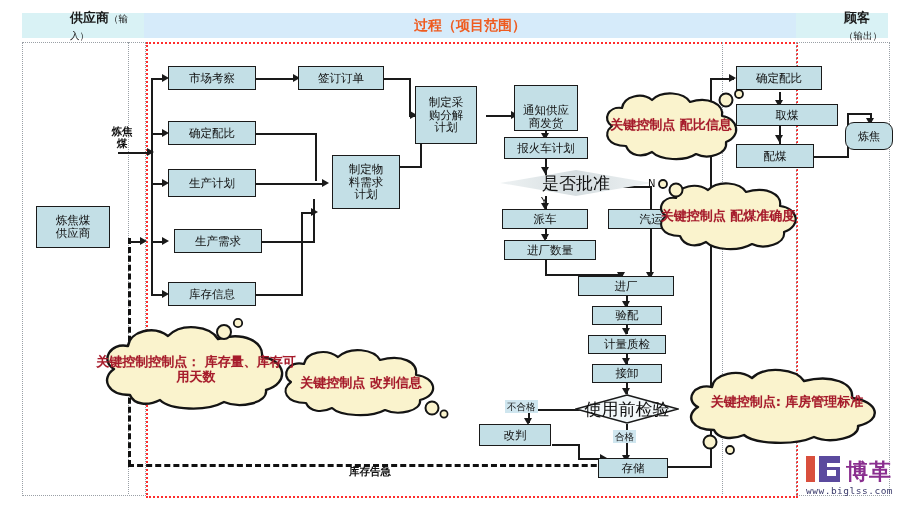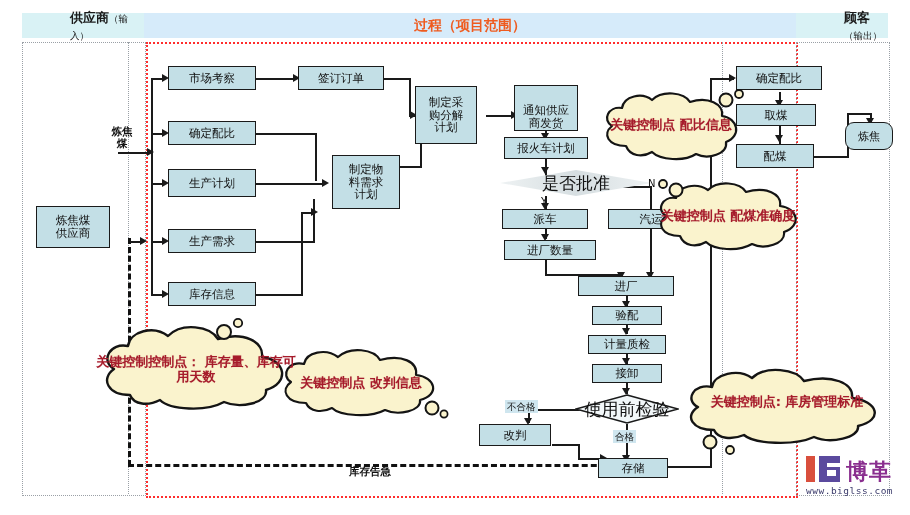--- a/index.html
+++ b/index.html
@@ -211,21 +211,21 @@
   <div class="box" style="left:298px;top:66px;width:86px;height:24px;">
       <span>签订订单</span>
     </div>
 
   <div class="box" style="left:168px;top:121px;width:88px;height:24px;">
       <span>确定配比</span>
     </div>
   <div class="box" style="left:168px;top:169px;width:88px;height:28px;">
       <span>生产计划</span>
     </div>
-  <div class="box" style="left:168px;top:229px;width:88px;height:24px;">
+  <div class="box" style="left:174px;top:229px;width:88px;height:24px;">
       <span>生产需求</span>
     </div>
   <div class="box" style="left:168px;top:282px;width:88px;height:24px;">
       <span>库存信息</span>
     </div>
 
   <div class="box" style="left:332px;top:155px;width:68px;height:54px;">
       <span style="white-space:pre-line">制定物
 料需求
 计划</span>
@@ -288,21 +288,21 @@
   <div class="box" style="left:479px;top:424px;width:72px;height:22px;">
       <span>改判</span>
     </div>
   <div class="box" style="left:598px;top:458px;width:70px;height:20px;">
       <span>存储</span>
     </div>
 
   <div class="box" style="left:736px;top:66px;width:86px;height:24px;">
       <span>确定配比</span>
     </div>
-  <div class="box" style="left:736px;top:104px;width:80px;height:22px;">
+  <div class="box" style="left:736px;top:104px;width:102px;height:22px;">
       <span>取煤</span>
     </div>
   <div class="box" style="left:736px;top:144px;width:78px;height:24px;">
       <span>配煤</span>
     </div>
 
   <div class="stadium" style="left:845px;top:122px;width:48px;height:28px;">
       <span>炼焦</span>
     </div>
 

